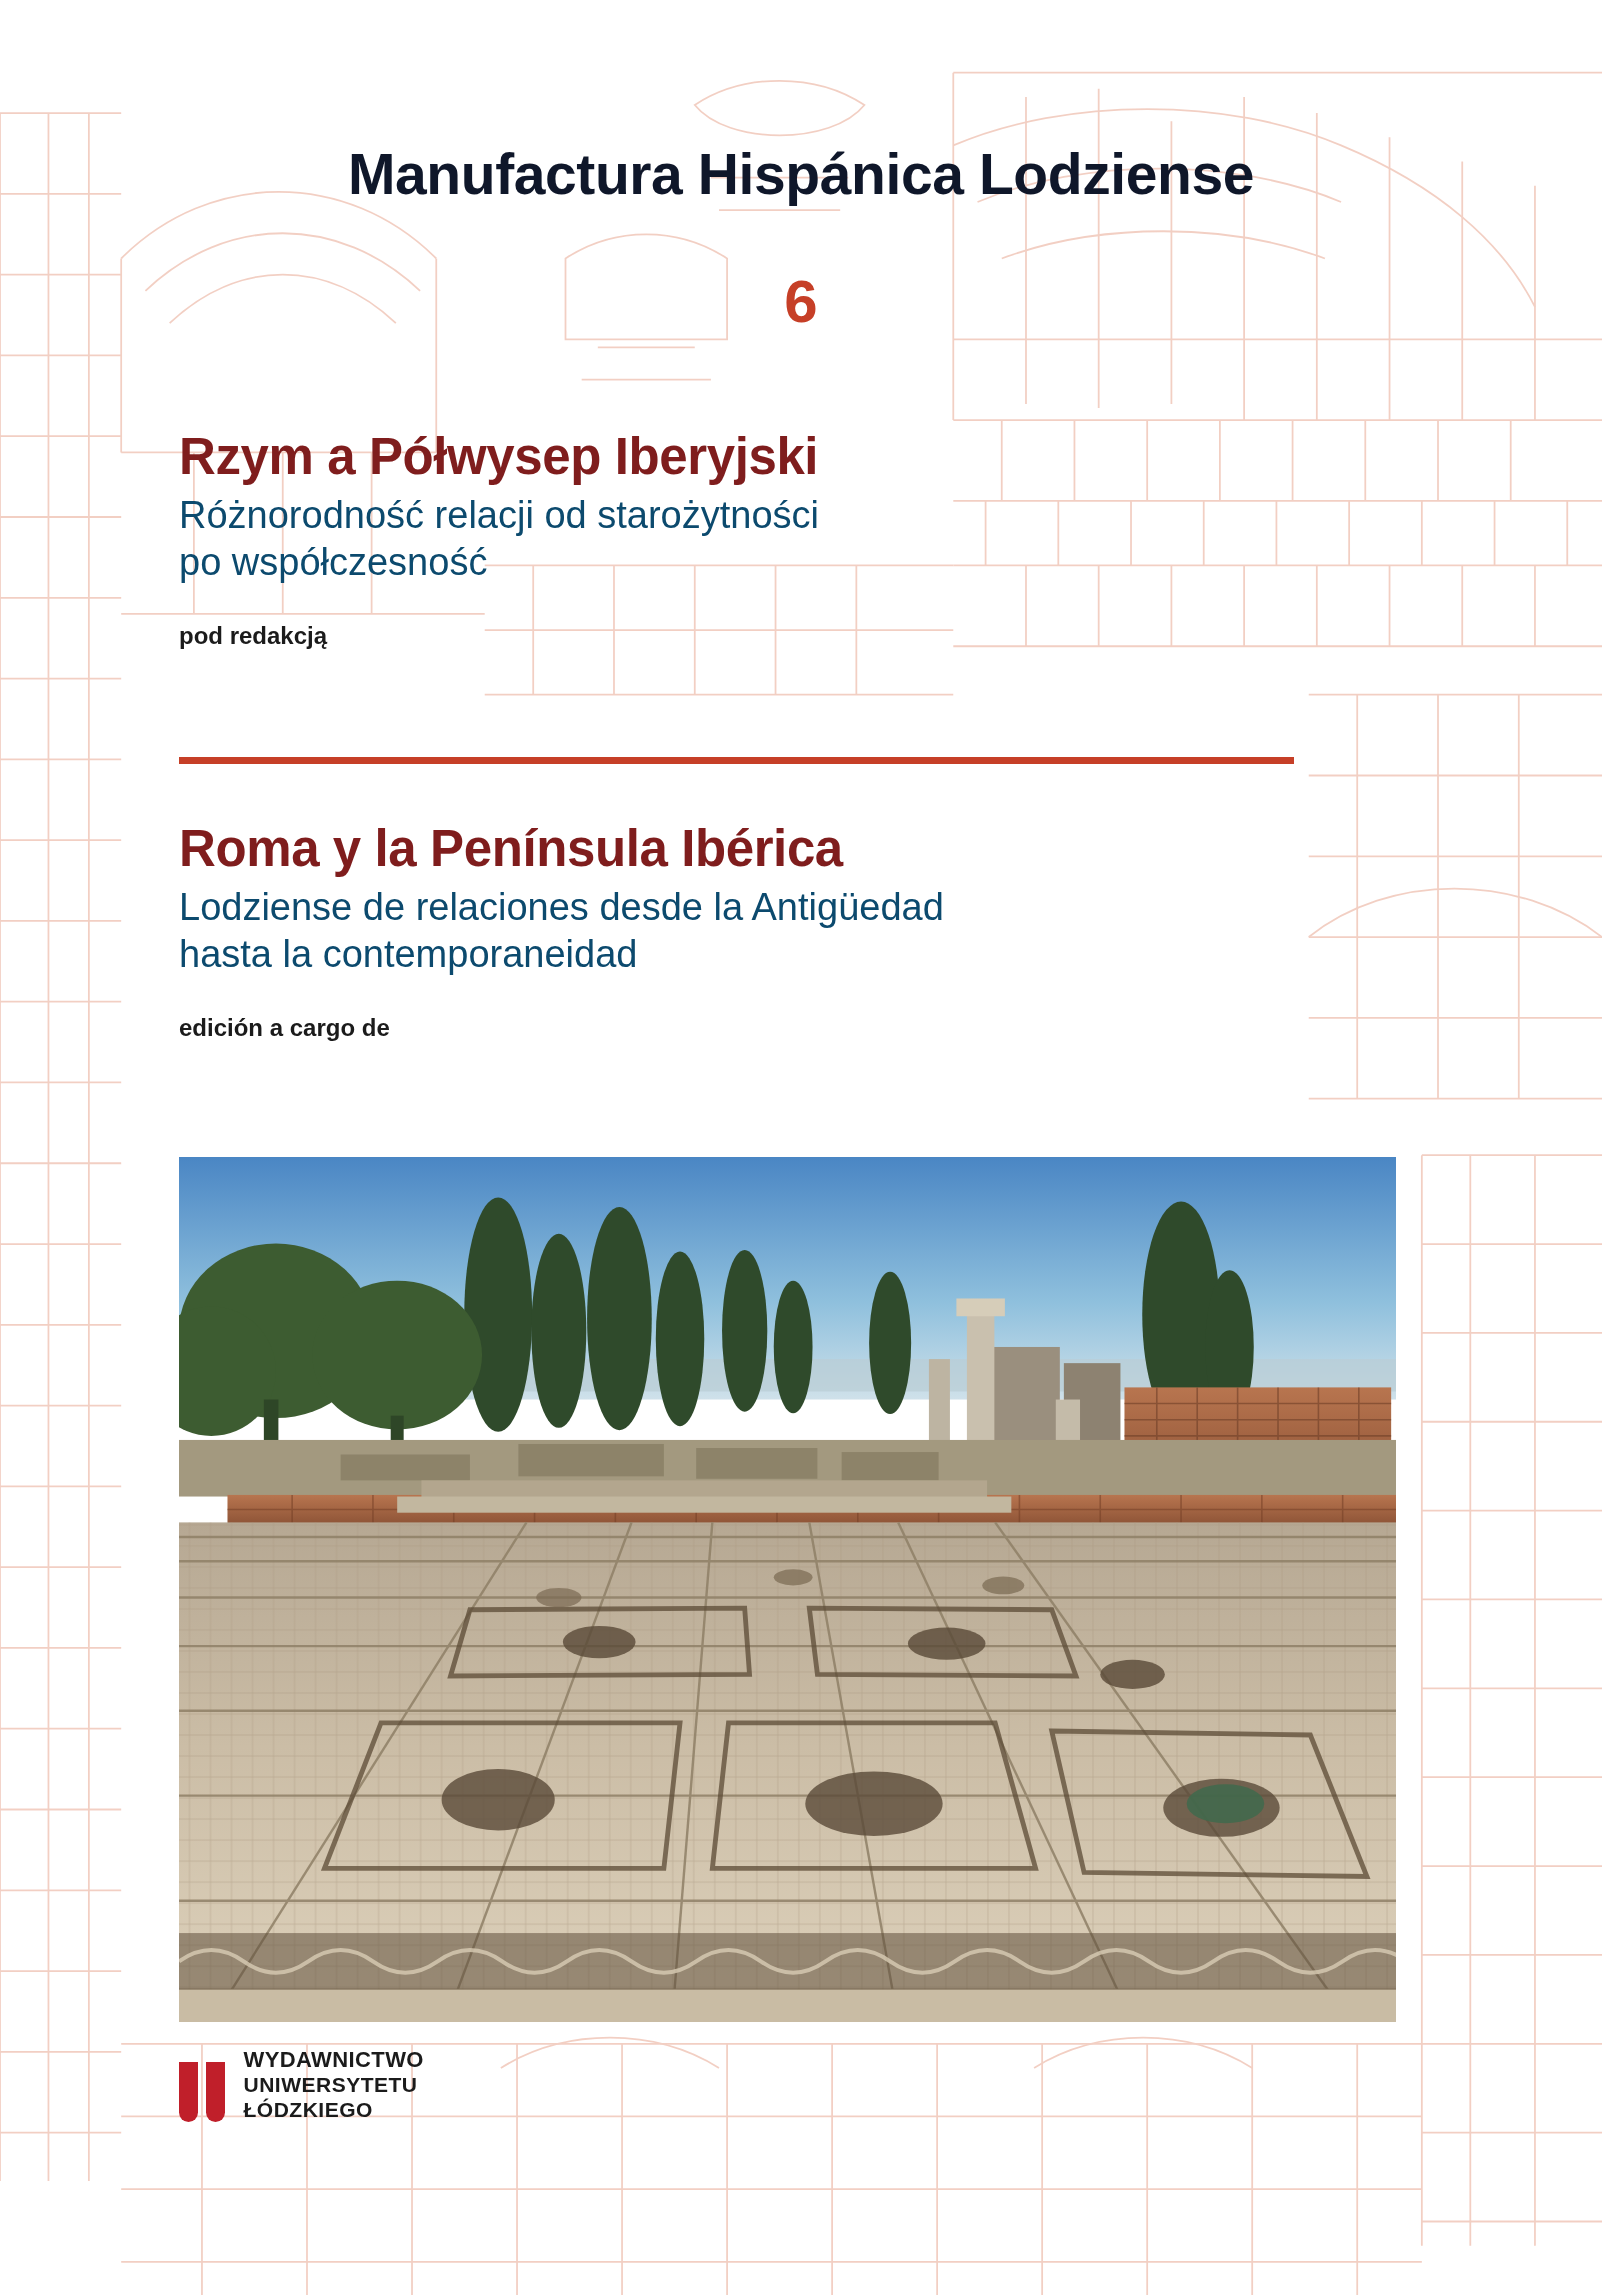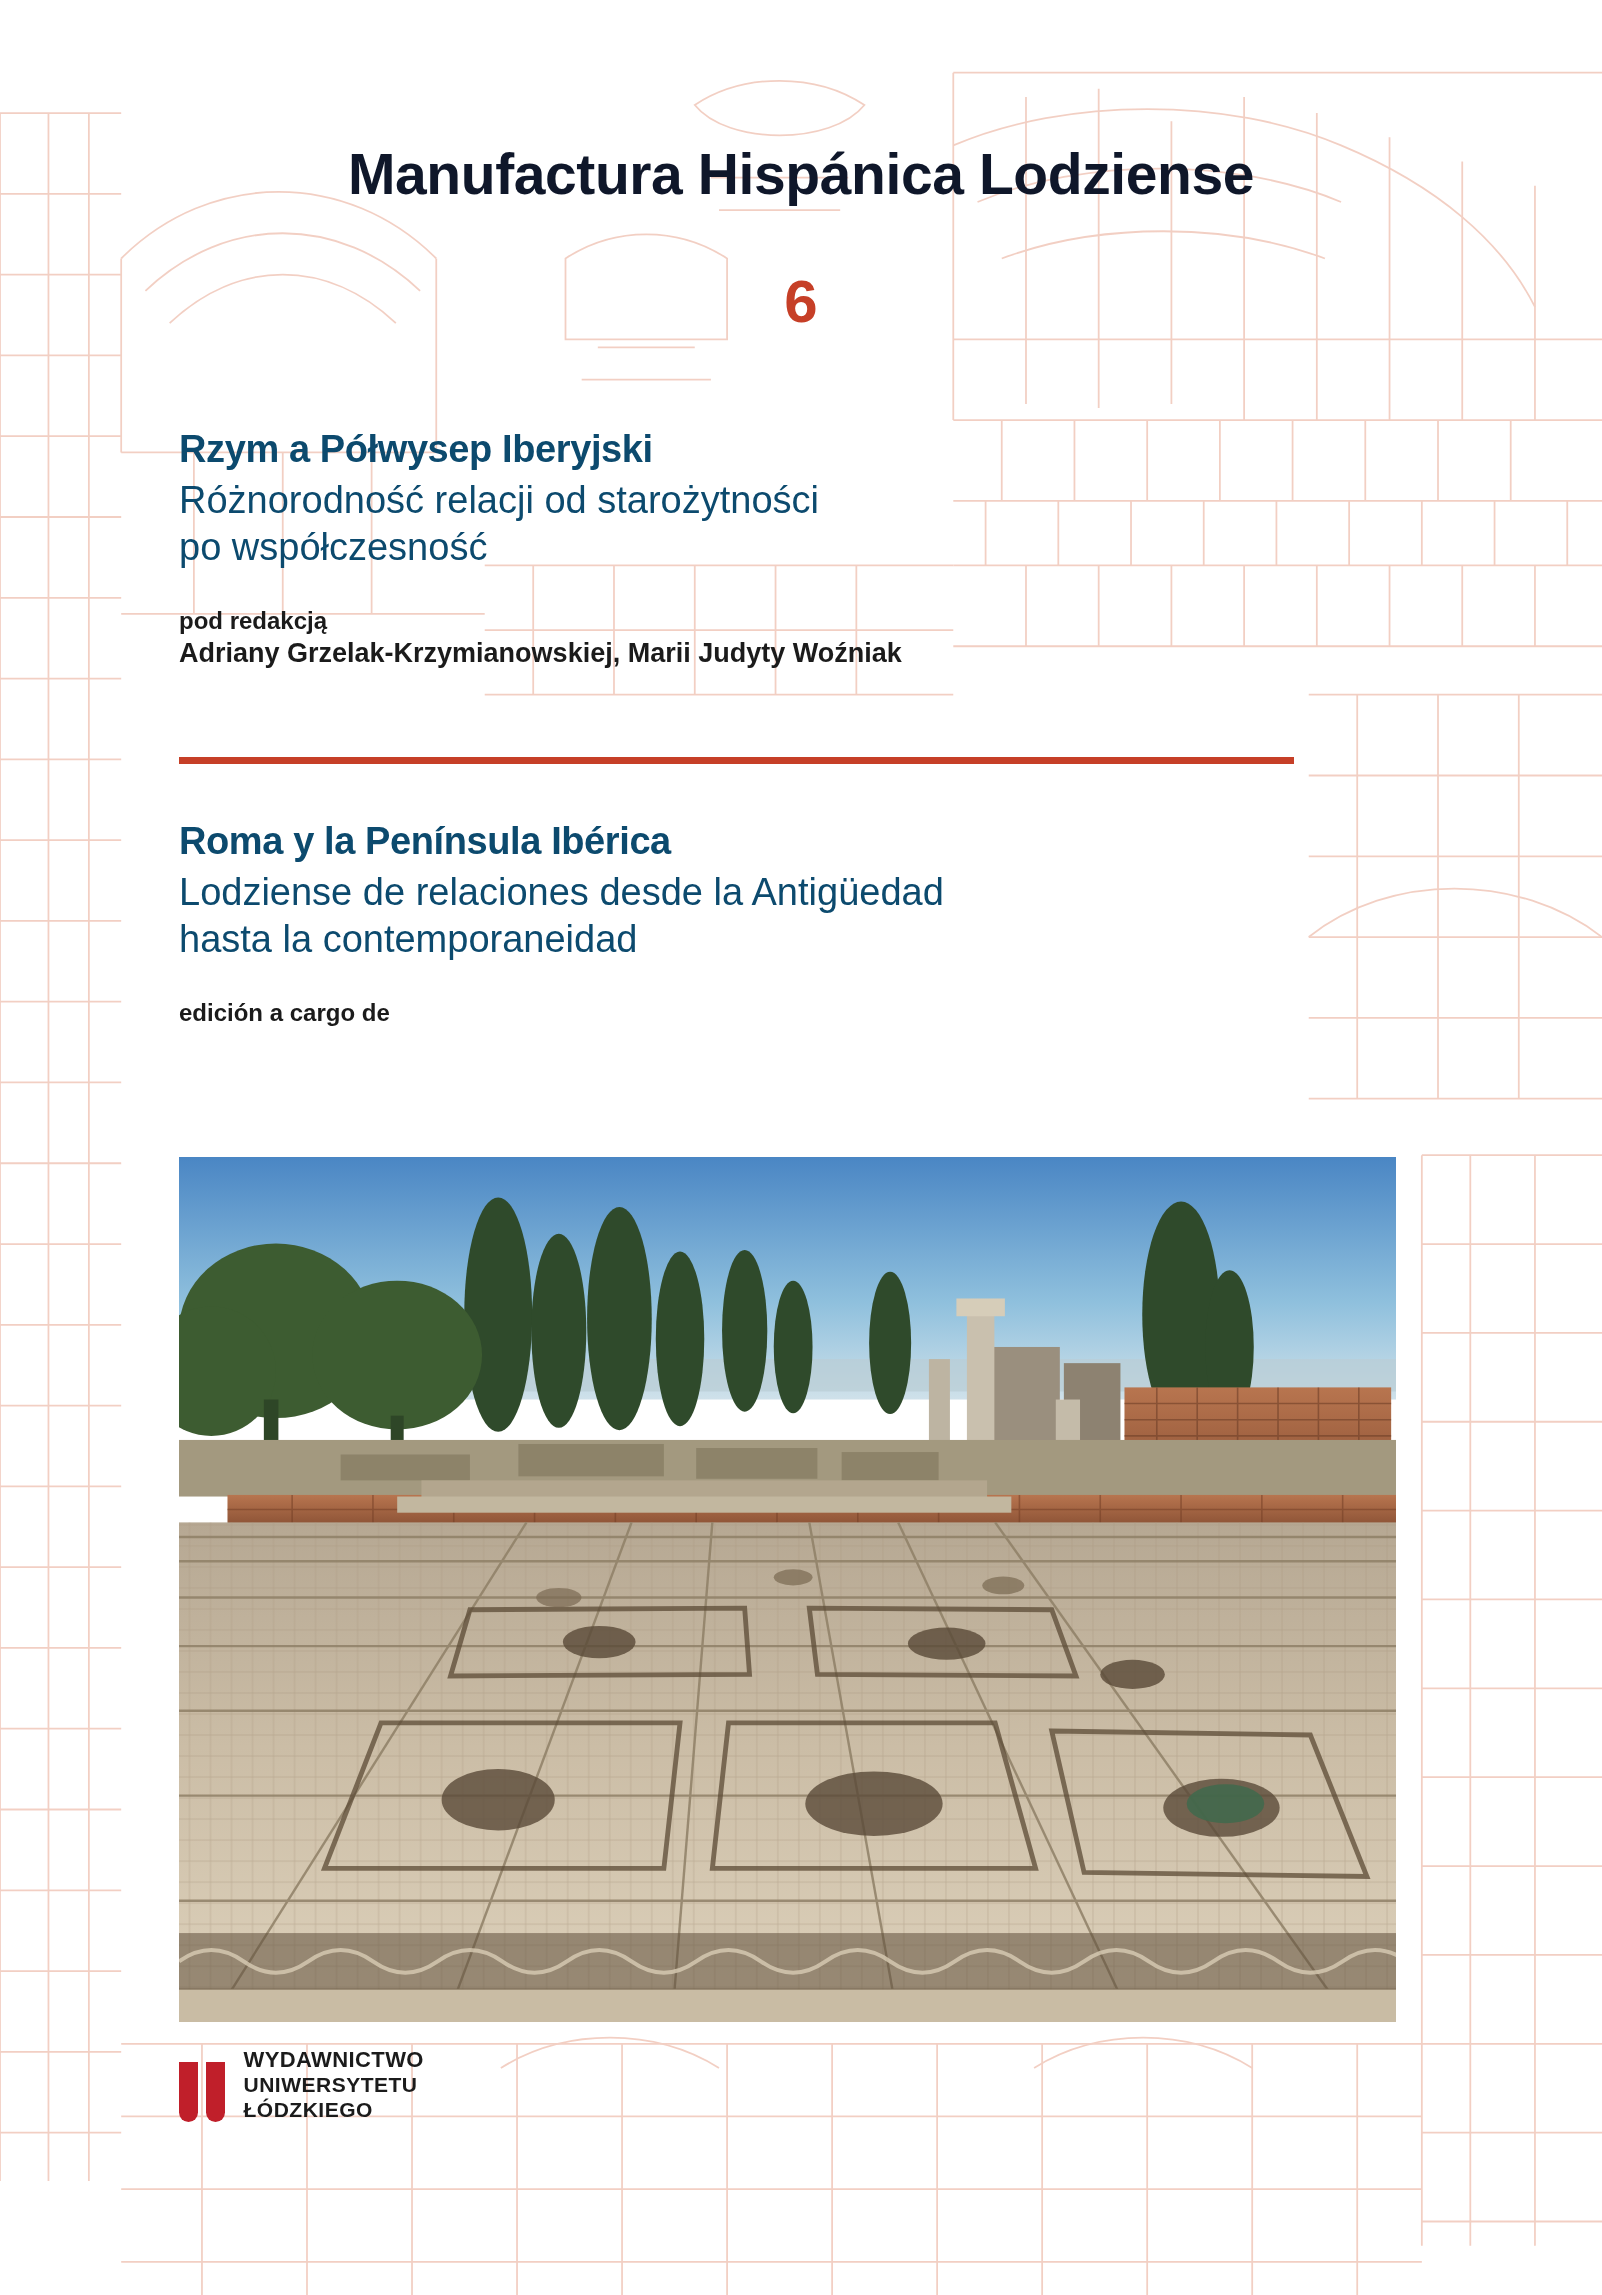--- a/index.html
+++ b/index.html
@@ -65,22 +65,22 @@
     width: 1131px;
   }
   .block-es {
     position: absolute;
     left: 179px;
     top: 820px;
     width: 1196px;
   }
 
   .main-title {
-    color: #0c4a6e;
-    font-size: 38px;
+    color: #7f1d1d;
+    font-size: 51px;
     font-weight: bold;
     line-height: 1.12;
     margin: 0 0 6.5px 0;
     letter-spacing: -0.4px;
   }
   .subtitle {
     color: #0c4a6e;
     font-size: 38px;
     font-weight: 400;
     line-height: 1.24;
@@ -214,21 +214,20 @@
   <div class="content">
 
     <div class="series-title">Manufactura Hispánica Lodziense</div>
     <div class="series-number">6</div>
 
     <div class="block-pl">
       <h1 class="main-title">Rzym a Półwysep Iberyjski</h1>
       <p class="subtitle">Różnorodność relacji od starożytności</p>
       <p class="subtitle">po współczesność</p>
       <p class="editors-label">pod redakcją</p>
-      <p class="editors-names">Adriany Grzelak-Krzymianowskiej, Marii Judyty Woźniak</p>
     </div>
 
     <div class="divider"></div>
 
     <div class="block-es">
       <h1 class="main-title">Roma y la Península Ibérica</h1>
       <p class="subtitle">Lodziense de relaciones desde la Antigüedad</p>
       <p class="subtitle">hasta la contemporaneidad</p>
       <p class="editors-label">edición a cargo de</p>
     </div>

